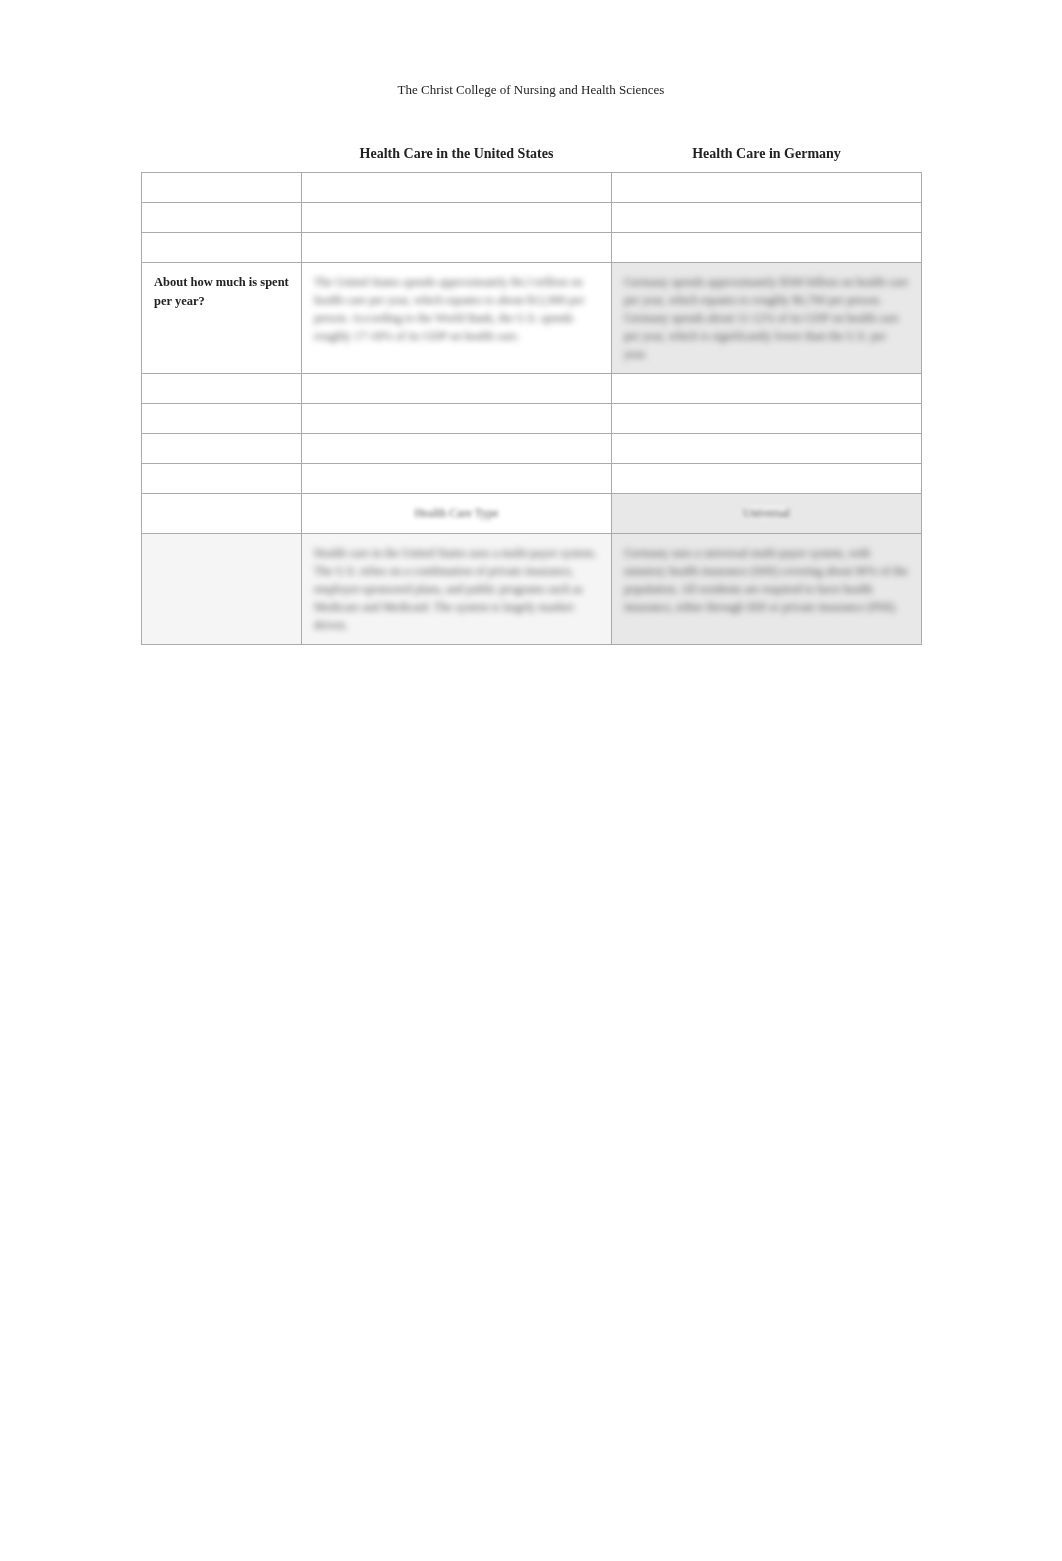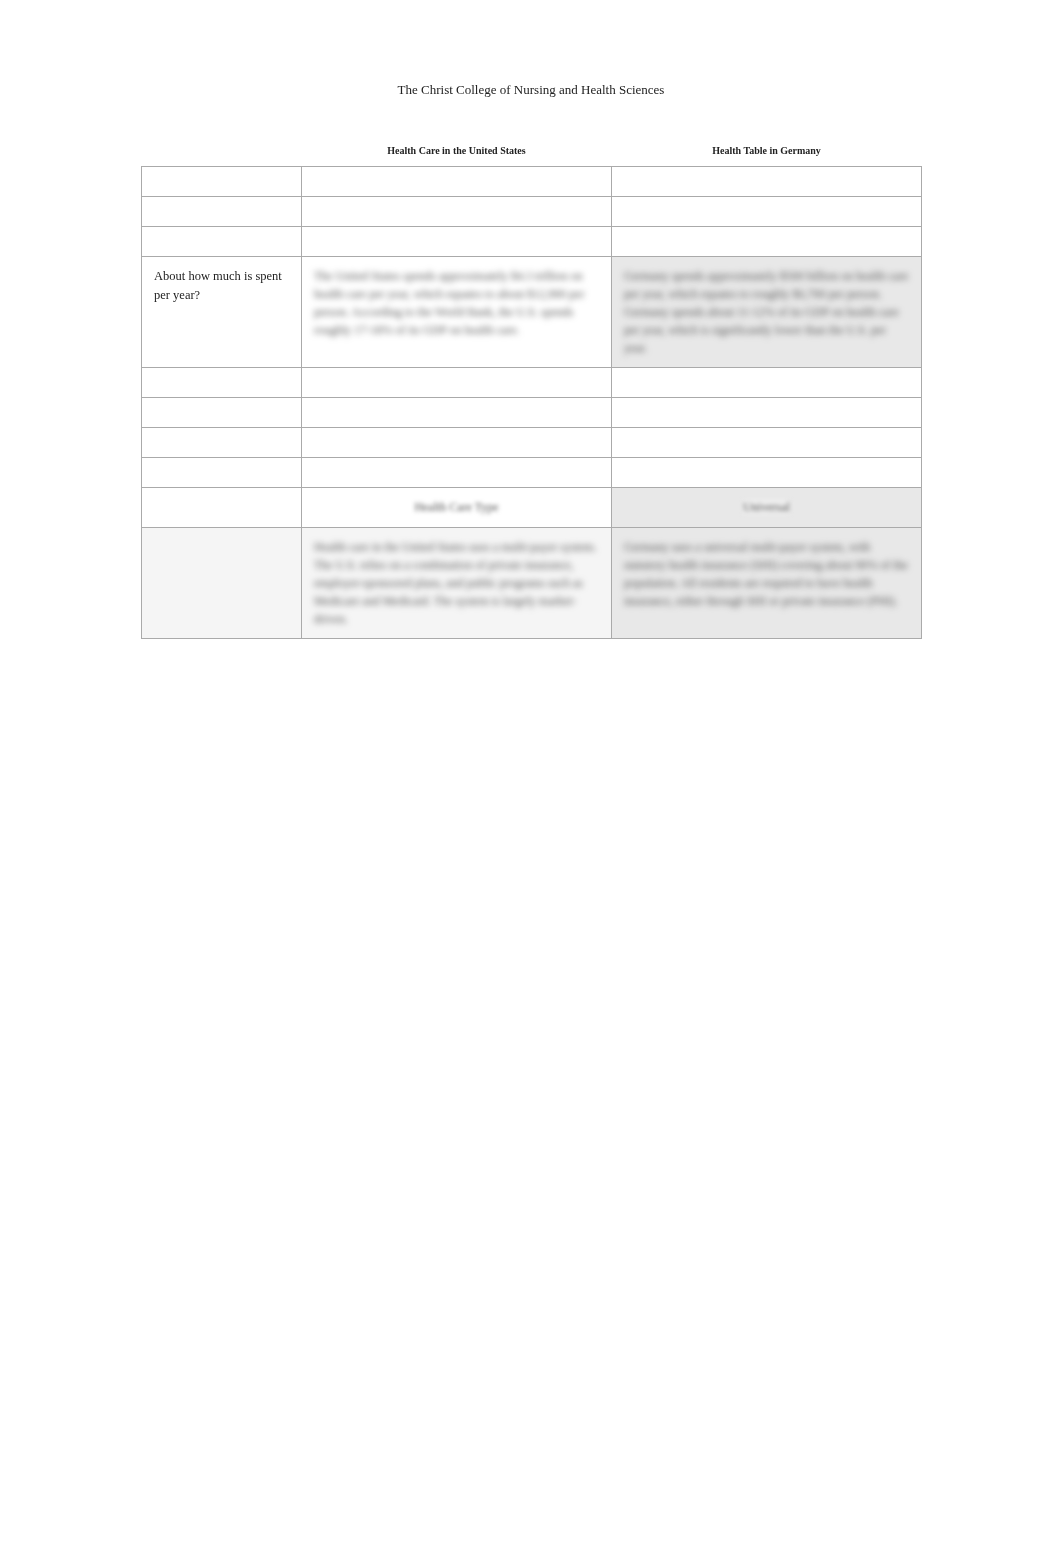--- a/index.html
+++ b/index.html
@@ -60,21 +60,21 @@
       width: 310px;
     }
 
     .col-germany {
       width: 310px;
     }
 
     .header-row th {
       text-align: center;
       font-weight: bold;
-      font-size: 10px;
+      font-size: 14px;
       border: none;
       padding-bottom: 8px;
       vertical-align: top;
     }
 
     .header-row th.col-label {
       border: none;
     }
 
     .header-row th.col-us {
@@ -87,21 +87,21 @@
 
     .blurred-text {
       filter: blur(3px);
       color: #555;
       font-size: 12px;
       line-height: 1.5;
     }
 
     .cell-label {
       font-size: 13px;
-      font-weight: normal;
+      font-weight: bold;
     }
 
     .second-header-us {
       filter: blur(2px);
       font-size: 12px;
     }
 
     .second-header-germany {
       filter: blur(2px);
       font-size: 12px;
@@ -132,21 +132,21 @@
     <table class="comparison-table">
       <colgroup>
         <col class="col-label">
         <col class="col-us">
         <col class="col-germany">
       </colgroup>
       <thead>
         <tr class="header-row">
           <th class="col-label"></th>
           <th class="col-us">Health Care in the United States</th>
-          <th class="col-germany">Health Table in Germany</th>
+          <th class="col-germany">Health Care in Germany</th>
         </tr>
       </thead>
       <tbody>
 
         <tr>
           <td style="border:1px solid #aaa; height:30px;"></td>
           <td style="border:1px solid #aaa;"></td>
           <td style="border:1px solid #aaa;"></td>
         </tr>
         <tr>

